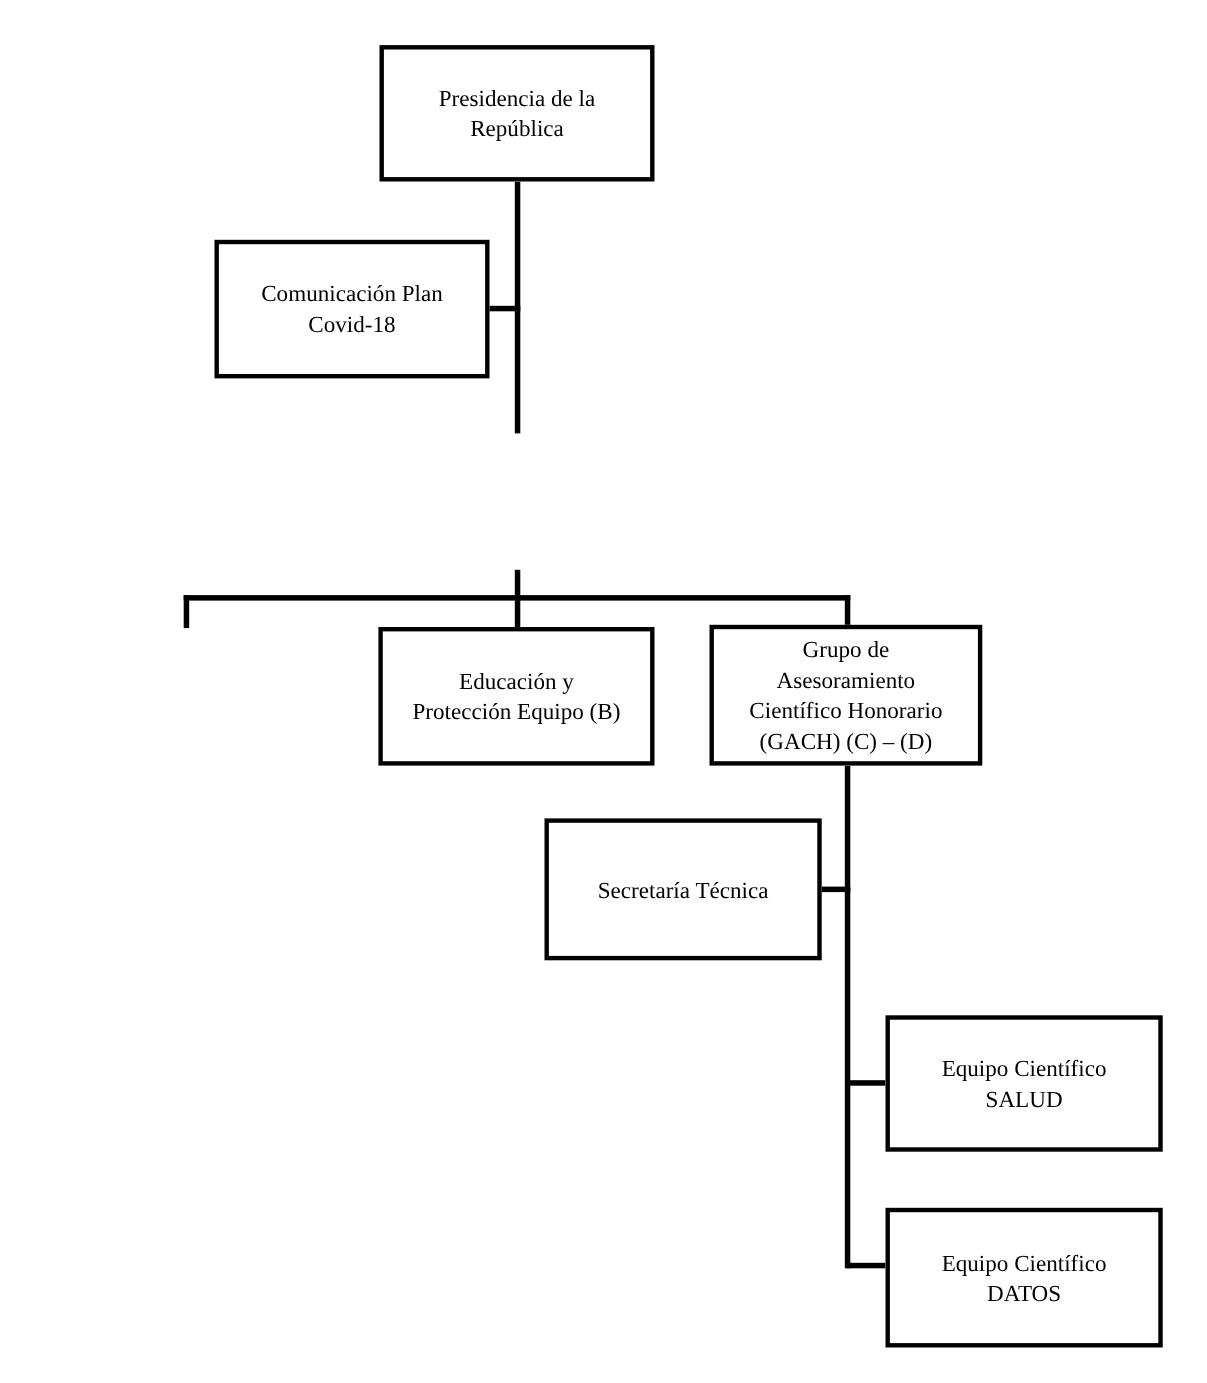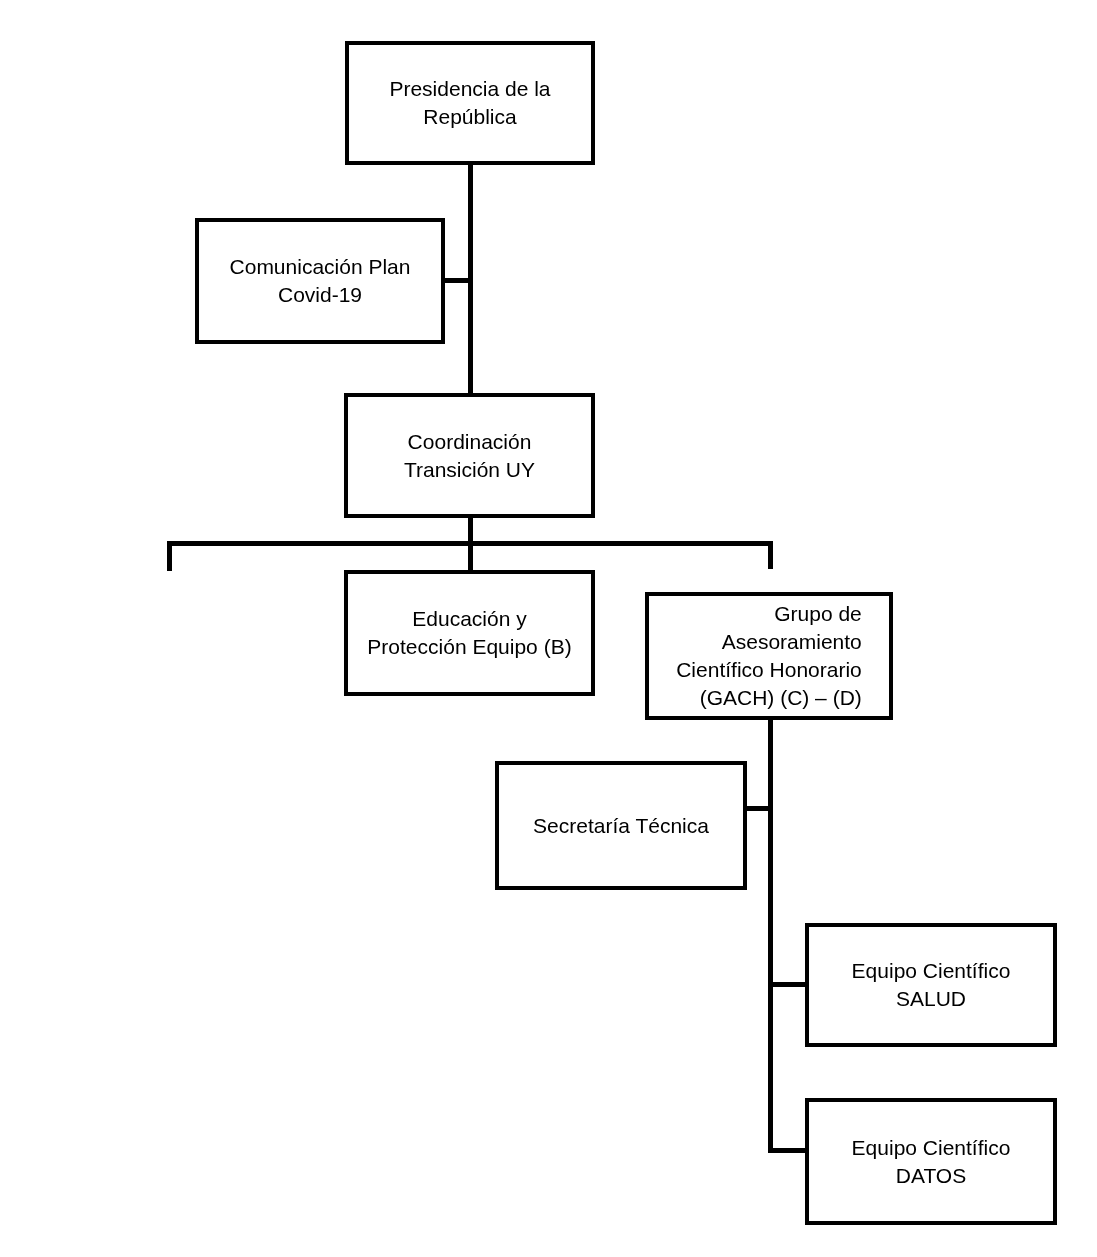--- a/index.html
+++ b/index.html
@@ -5,21 +5,21 @@
   html, body {
     margin: 0;
     padding: 0;
     background: #ffffff;
   }
   #canvas {
     position: relative;
     width: 892px;
     height: 1257px;
     background: #ffffff;
-    font-family: Liberation Sans, sans-serif;
+    font-family: Liberation Serif, serif;
     color: #000000;
     padding-left: 28px;
   }
   .node {
     position: absolute;
     box-sizing: border-box;
     border: 4px solid #000000;
     background: #ffffff;
     display: flex;
     align-items: center;
@@ -34,22 +34,22 @@
     position: absolute;
     background: #000000;
   }
 
   
   #node-presidencia  { left: 345px; top: 41px;   width: 250px; height: 124px; }
   #node-comunicacion { left: 195px; top: 218px;  width: 250px; height: 126px; }
   #node-coordinacion { left: 344px; top: 393px;  width: 251px; height: 125px; }
   #node-economia     { left: 44px;  top: 570px;  width: 253px; height: 126px; }
   #node-educacion    { left: 344px; top: 570px;  width: 251px; height: 126px; }
-  #node-gach         { left: 645px; top: 592px;  width: 248px; height: 128px; text-align: right; }
-  #node-secretaria   { left: 495px; top: 744px;  width: 252px; height: 129px; margin-top: 17px; }
+  #node-gach         { left: 645px; top: 568px;  width: 248px; height: 128px; }
+  #node-secretaria   { left: 495px; top: 744px;  width: 252px; height: 129px; }
   #node-salud        { left: 805px; top: 923px;  width: 252px; height: 124px; }
   #node-datos        { left: 805px; top: 1098px; width: 252px; height: 127px; }
 
   
   #conn-pres-coord       { left: 468px; top: 165px;  width: 5px;   height: 229px; }
   #conn-comunicacion-stub{ left: 443px; top: 278px;  width: 30px;  height: 5px;  }
   #conn-coord-down       { left: 468px; top: 518px;  width: 5px;   height: 28px; }
   #conn-children-bus     { left: 167px; top: 541px;  width: 606px; height: 5px;  }
   #conn-drop-economia    { left: 167px; top: 541px;  width: 5px;   height: 30px; }
   #conn-drop-educacion   { left: 468px; top: 541px;  width: 5px;   height: 30px; }
@@ -73,24 +73,22 @@
   <div class="conn" id="conn-drop-gach"></div>
   <div class="conn" id="conn-gach-spine"></div>
   <div class="conn" id="conn-secretaria-stub"></div>
   <div class="conn" id="conn-salud-stub"></div>
   <div class="conn" id="conn-datos-stub"></div>
 
   <div class="node" id="node-presidencia">Presidencia de la
 República</div>
 
   <div class="node" id="node-comunicacion">Comunicación Plan
-Covid-19</div>
+Covid-18</div>
 
-  <div class="node" id="node-coordinacion">Coordinación
-Transición UY</div>
 
 
   <div class="node" id="node-educacion">Educación y
 Protección Equipo (B)</div>
 
   <div class="node" id="node-gach">Grupo de
 Asesoramiento
 Científico Honorario
 (GACH) (C) – (D)</div>
 

